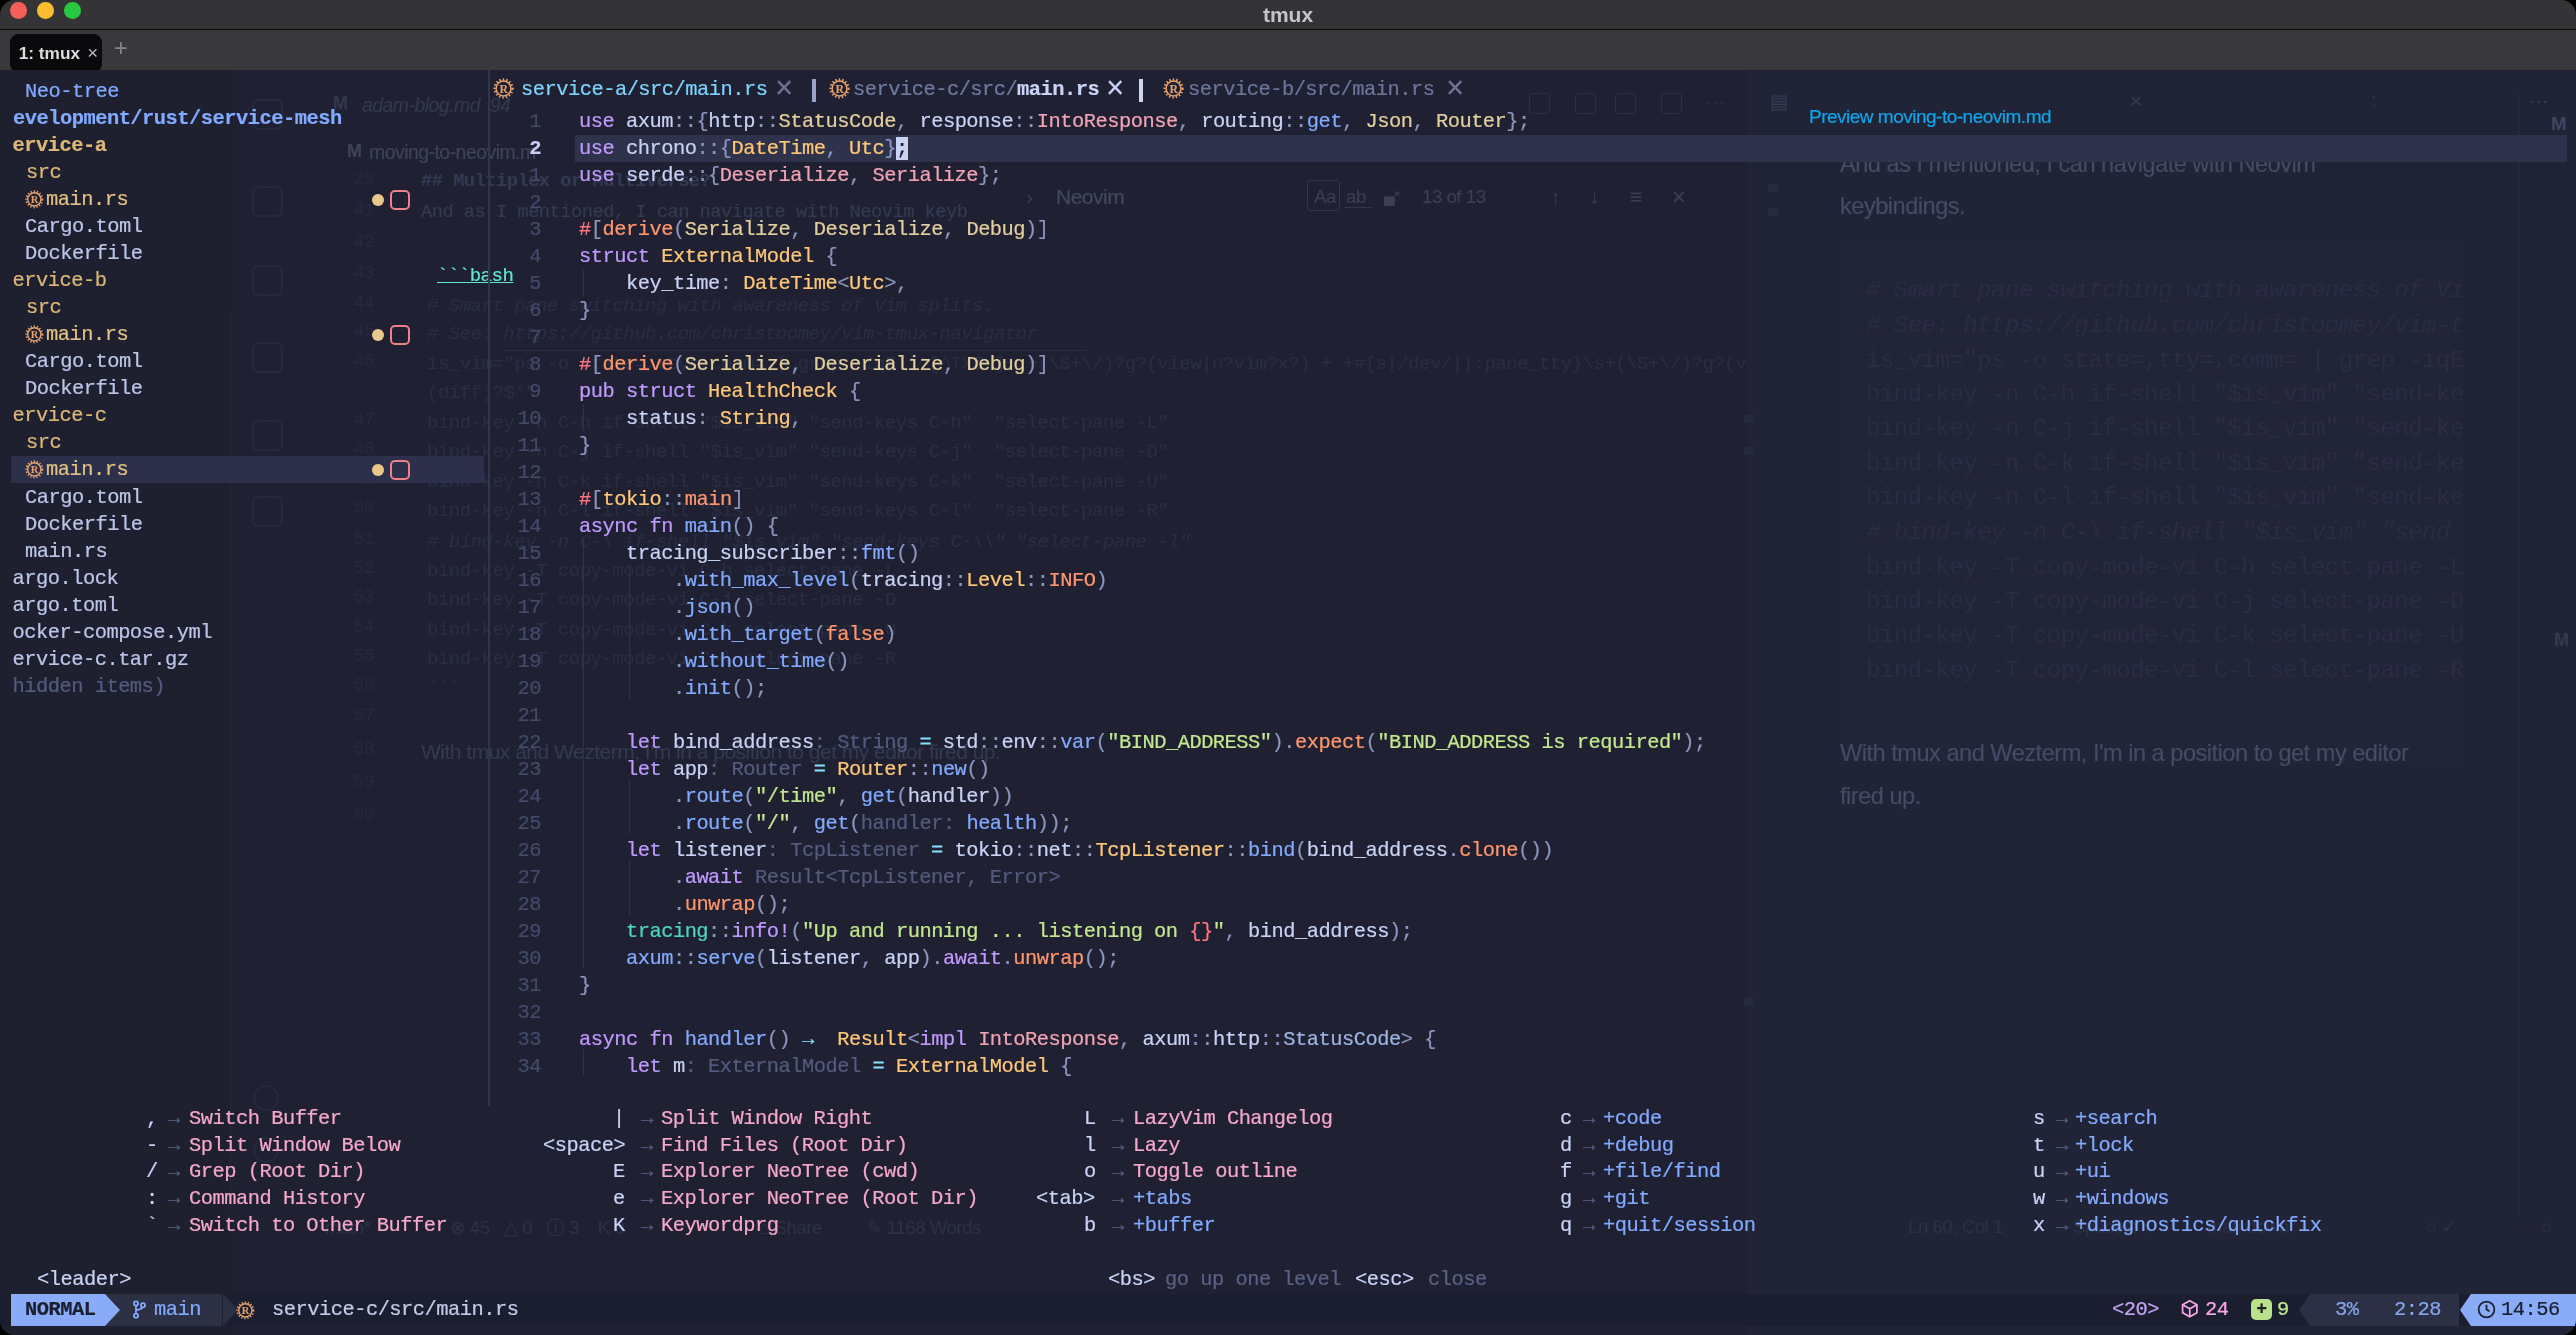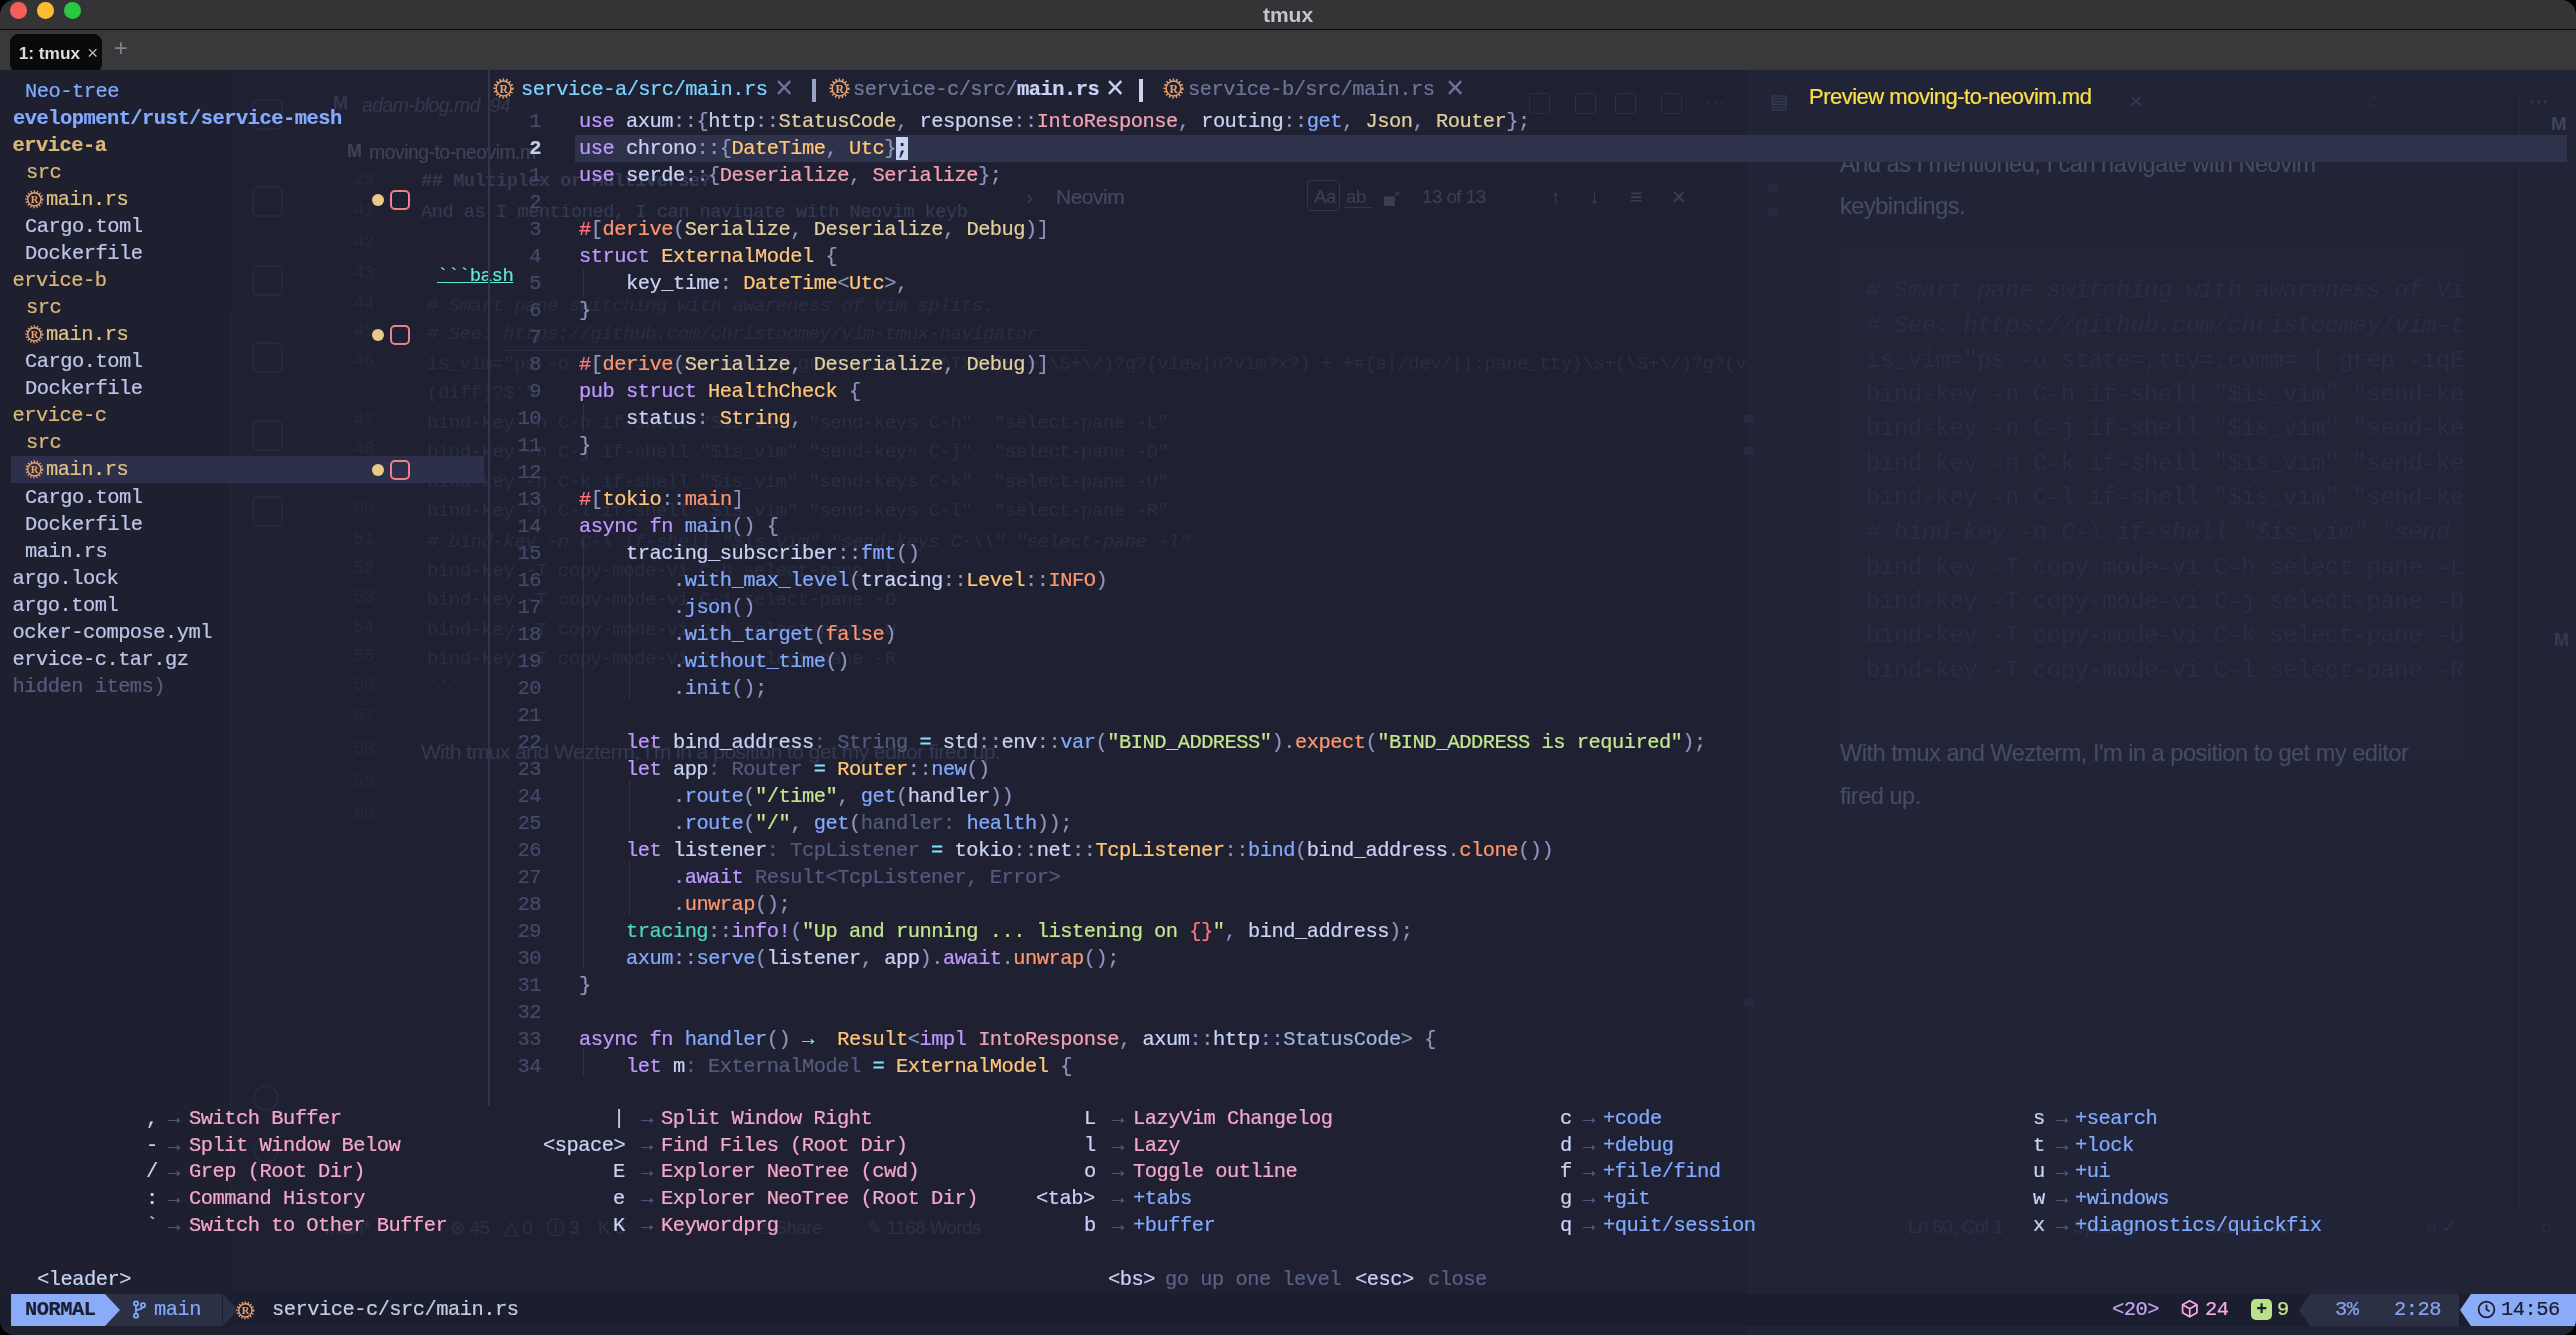--- a/index.html
+++ b/index.html
@@ -39,21 +39,21 @@
   <div id="plustab">+</div>
   <div id="term">
     <div class="abs" style="left:0;top:0;width:230px;height:1265px;background:#1e2030"></div>
 <div class="abs" style="left:1747px;top:0;width:829px;height:1265px;background:#212336"></div>
 <div class="abs" style="left:1840px;top:173px;width:623px;height:521px;background:#222438"></div>
 <div class="gs" style="left:333px;top:22px;font-size:18px;line-height:23.6px;color:#33384e;font-weight:bold;">M</div>
 <div class="gs" style="left:362px;top:21.5px;font-size:19.4px;line-height:26px;color:#33384e;font-style:italic;">adam-blog.md  94</div>
 <div class="gs" style="left:347px;top:70px;font-size:18px;line-height:23.6px;color:#3d4359;font-weight:bold;">M</div>
 <div class="gs" style="left:369px;top:69px;font-size:19.4px;line-height:26px;color:#3d4359;">moving-to-neovim.m</div>
 <div class="gs" style="left:1770px;top:18px;font-size:19.4px;line-height:26px;color:#363b52;">▤</div>
-<div class="gs" style="left:1809px;top:14px;font-size:22px;line-height:26px;color:#fde047;">Preview moving-to-neovim.md</div>
+<div class="gs" style="left:1809px;top:34px;font-size:19px;line-height:26px;color:#0ea5e9;">Preview moving-to-neovim.md</div>
 <div class="gs" style="left:2130px;top:16.6px;font-size:21px;line-height:28px;color:#363b52;">×</div>
 <div class="gs" style="left:2371px;top:18.7px;font-size:18px;line-height:23.6px;color:#30354b;">:</div>
 <div class="gs" style="left:2529px;top:18px;font-size:19.4px;line-height:26px;color:#363b52;">⋯</div>
 <div class="gs" style="left:2551px;top:41px;font-size:18.7px;line-height:25px;color:#3f455e;font-weight:bold;">M</div>
 <div class="gs" style="left:2554px;top:559px;font-size:18px;line-height:23.6px;color:#343a52;font-weight:bold;">M</div>
 <div class="abs" style="left:1529px;top:23px;width:21px;height:21px;border:1.4px solid #2b2f45;border-radius:2.8px"></div>
 <div class="abs" style="left:1575px;top:23px;width:21px;height:21px;border:1.4px solid #2b2f45;border-radius:2.8px"></div>
 <div class="abs" style="left:1615px;top:23px;width:21px;height:21px;border:1.4px solid #2b2f45;border-radius:2.8px"></div>
 <div class="abs" style="left:1661px;top:23px;width:21px;height:21px;border:1.4px solid #2b2f45;border-radius:2.8px"></div>
 <div class="gs" style="left:1705px;top:19.4px;font-size:21px;line-height:28px;color:#2b2f45;">⋯</div>

